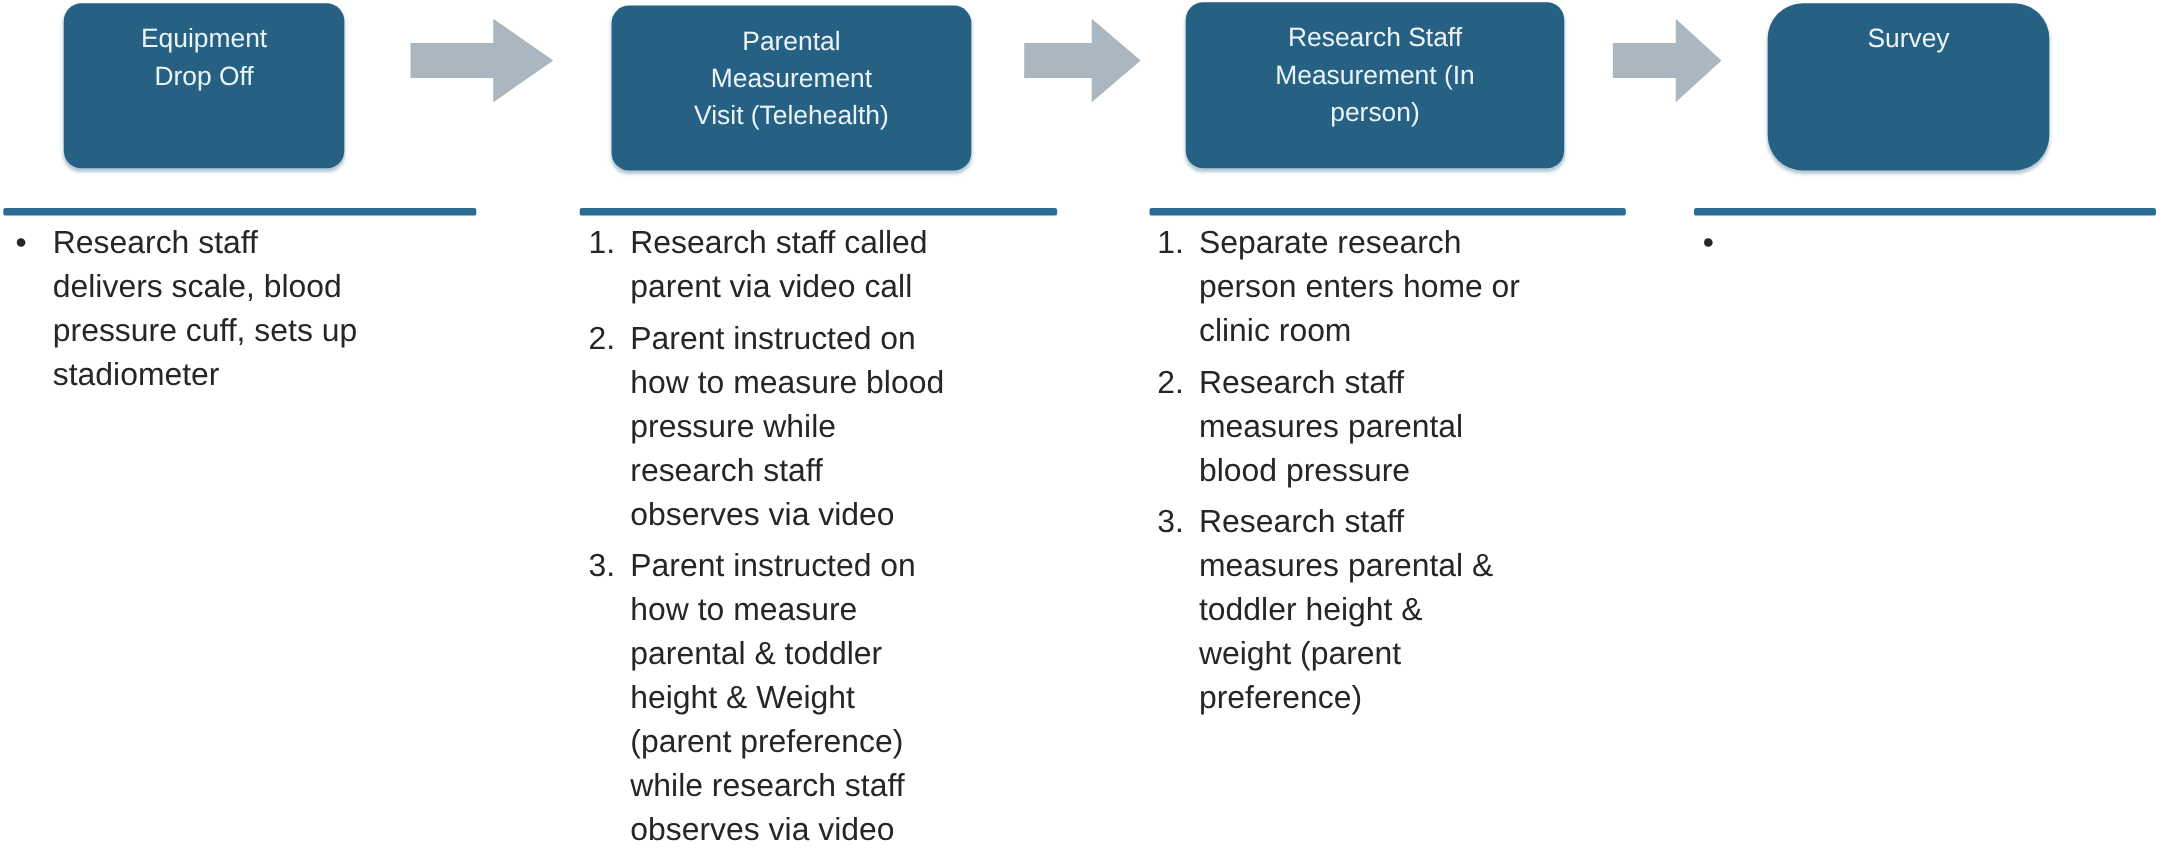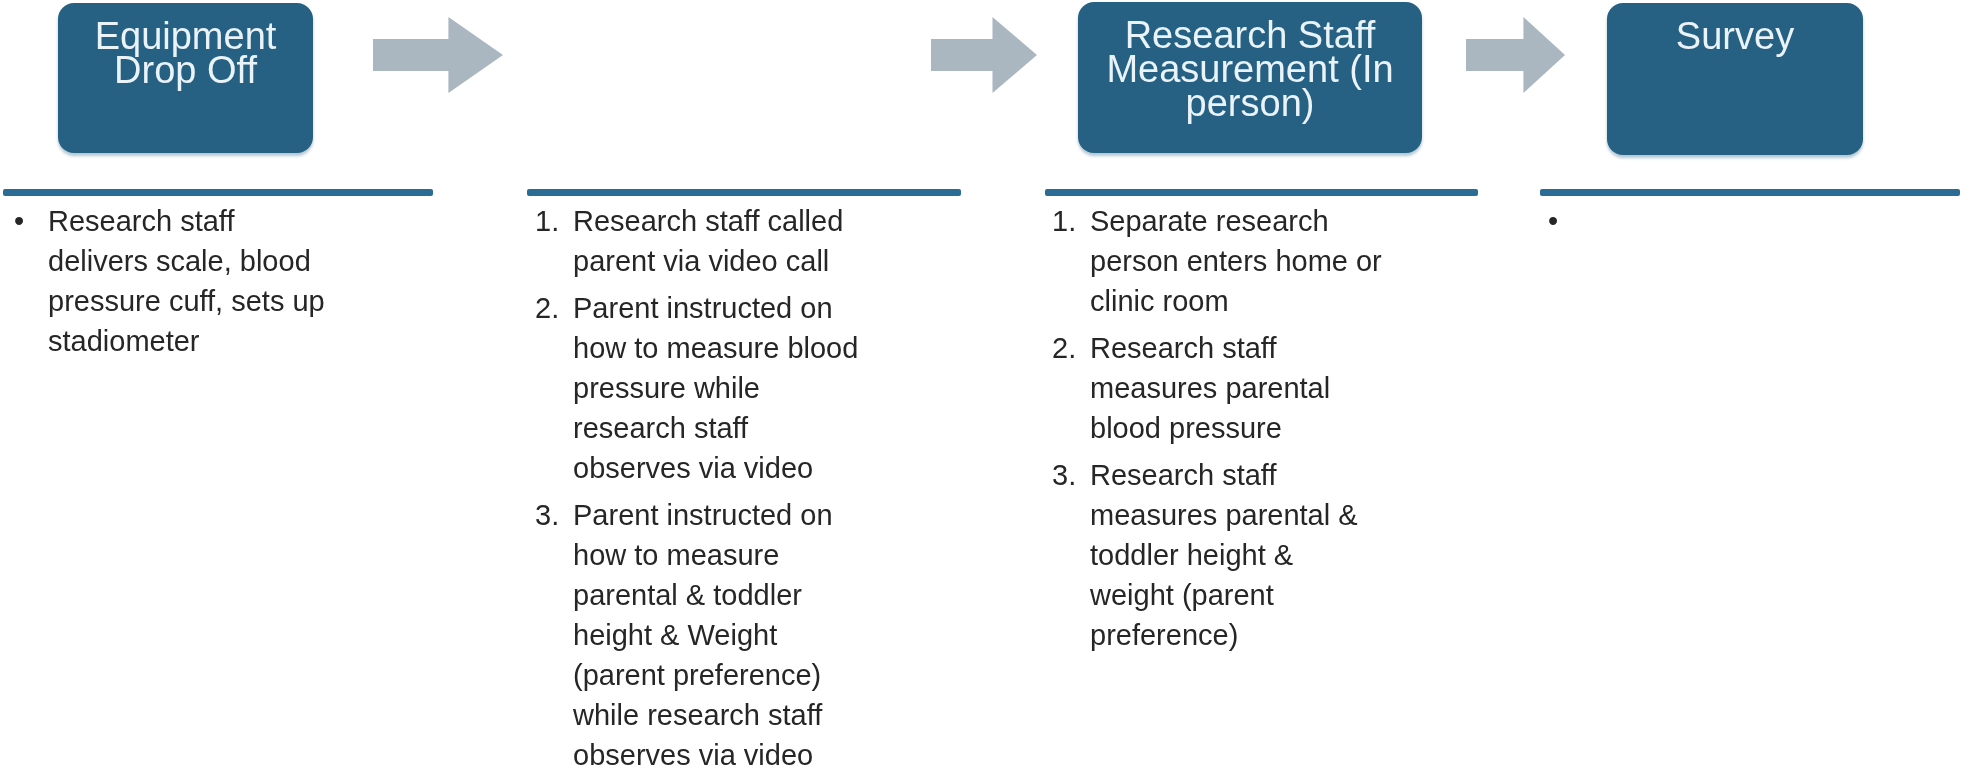--- a/index.html
+++ b/index.html
@@ -11,30 +11,30 @@
     color:#262626;
     overflow:hidden;
   }
   .step-box{
     position:absolute;
     background:#266183;
     border-radius:16px;
     box-shadow:0 3px 3px rgba(38,97,131,0.35);
     color:#EAF3F8;
     text-align:center;
-    font-size:38px;
+    font-size:24px;
     line-height:34px;
     padding-top:16px;
     box-sizing:border-box;
     white-space:pre-line;
   }
   .box1{left:58px;top:3px;width:255px;height:150px;}
   .box2{left:556px;top:5px;width:327px;height:150px;}
   .box3{left:1078px;top:2px;width:344px;height:151px;}
-  .box4{left:1607px;top:3px;width:256px;height:152px;}
+  .box4{left:1607px;top:3px;width:256px;height:152px;border-radius:32px;}
 
   .flow-arrow{position:absolute;top:17px;height:76px;}
   .arrow1{left:373px;width:130px;}
   .arrow2{left:931px;width:106px;}
   .arrow3{left:1466px;width:99px;}
   .flow-arrow svg{display:block;width:100%;height:100%;}
 
   .rule{
     position:absolute;top:189px;height:7px;
     background:#2B6C94;border-radius:2px;
@@ -61,20 +61,23 @@
   .col4 .marker{width:46px;}
   .item-text{flex:1 1 auto;white-space:pre-line;}
 </style>
 </head>
 <body>
 
 <div class="canvas">
 
   <div class="step-box box1">Equipment
 Drop Off</div>
+  <div class="step-box box2">Parental
+Measurement
+Visit (Telehealth)</div>
   <div class="step-box box3">Research Staff
 Measurement (In
 person)</div>
   <div class="step-box box4">Survey</div>
 
   <div class="flow-arrow arrow1">
     <svg viewBox="0 0 100 76" preserveAspectRatio="none" aria-hidden="true">
       <polygon points="0,22 58,22 58,0 100,38 58,76 58,54 0,54" fill="#ABB7C0"></polygon>
     </svg>
   </div>

